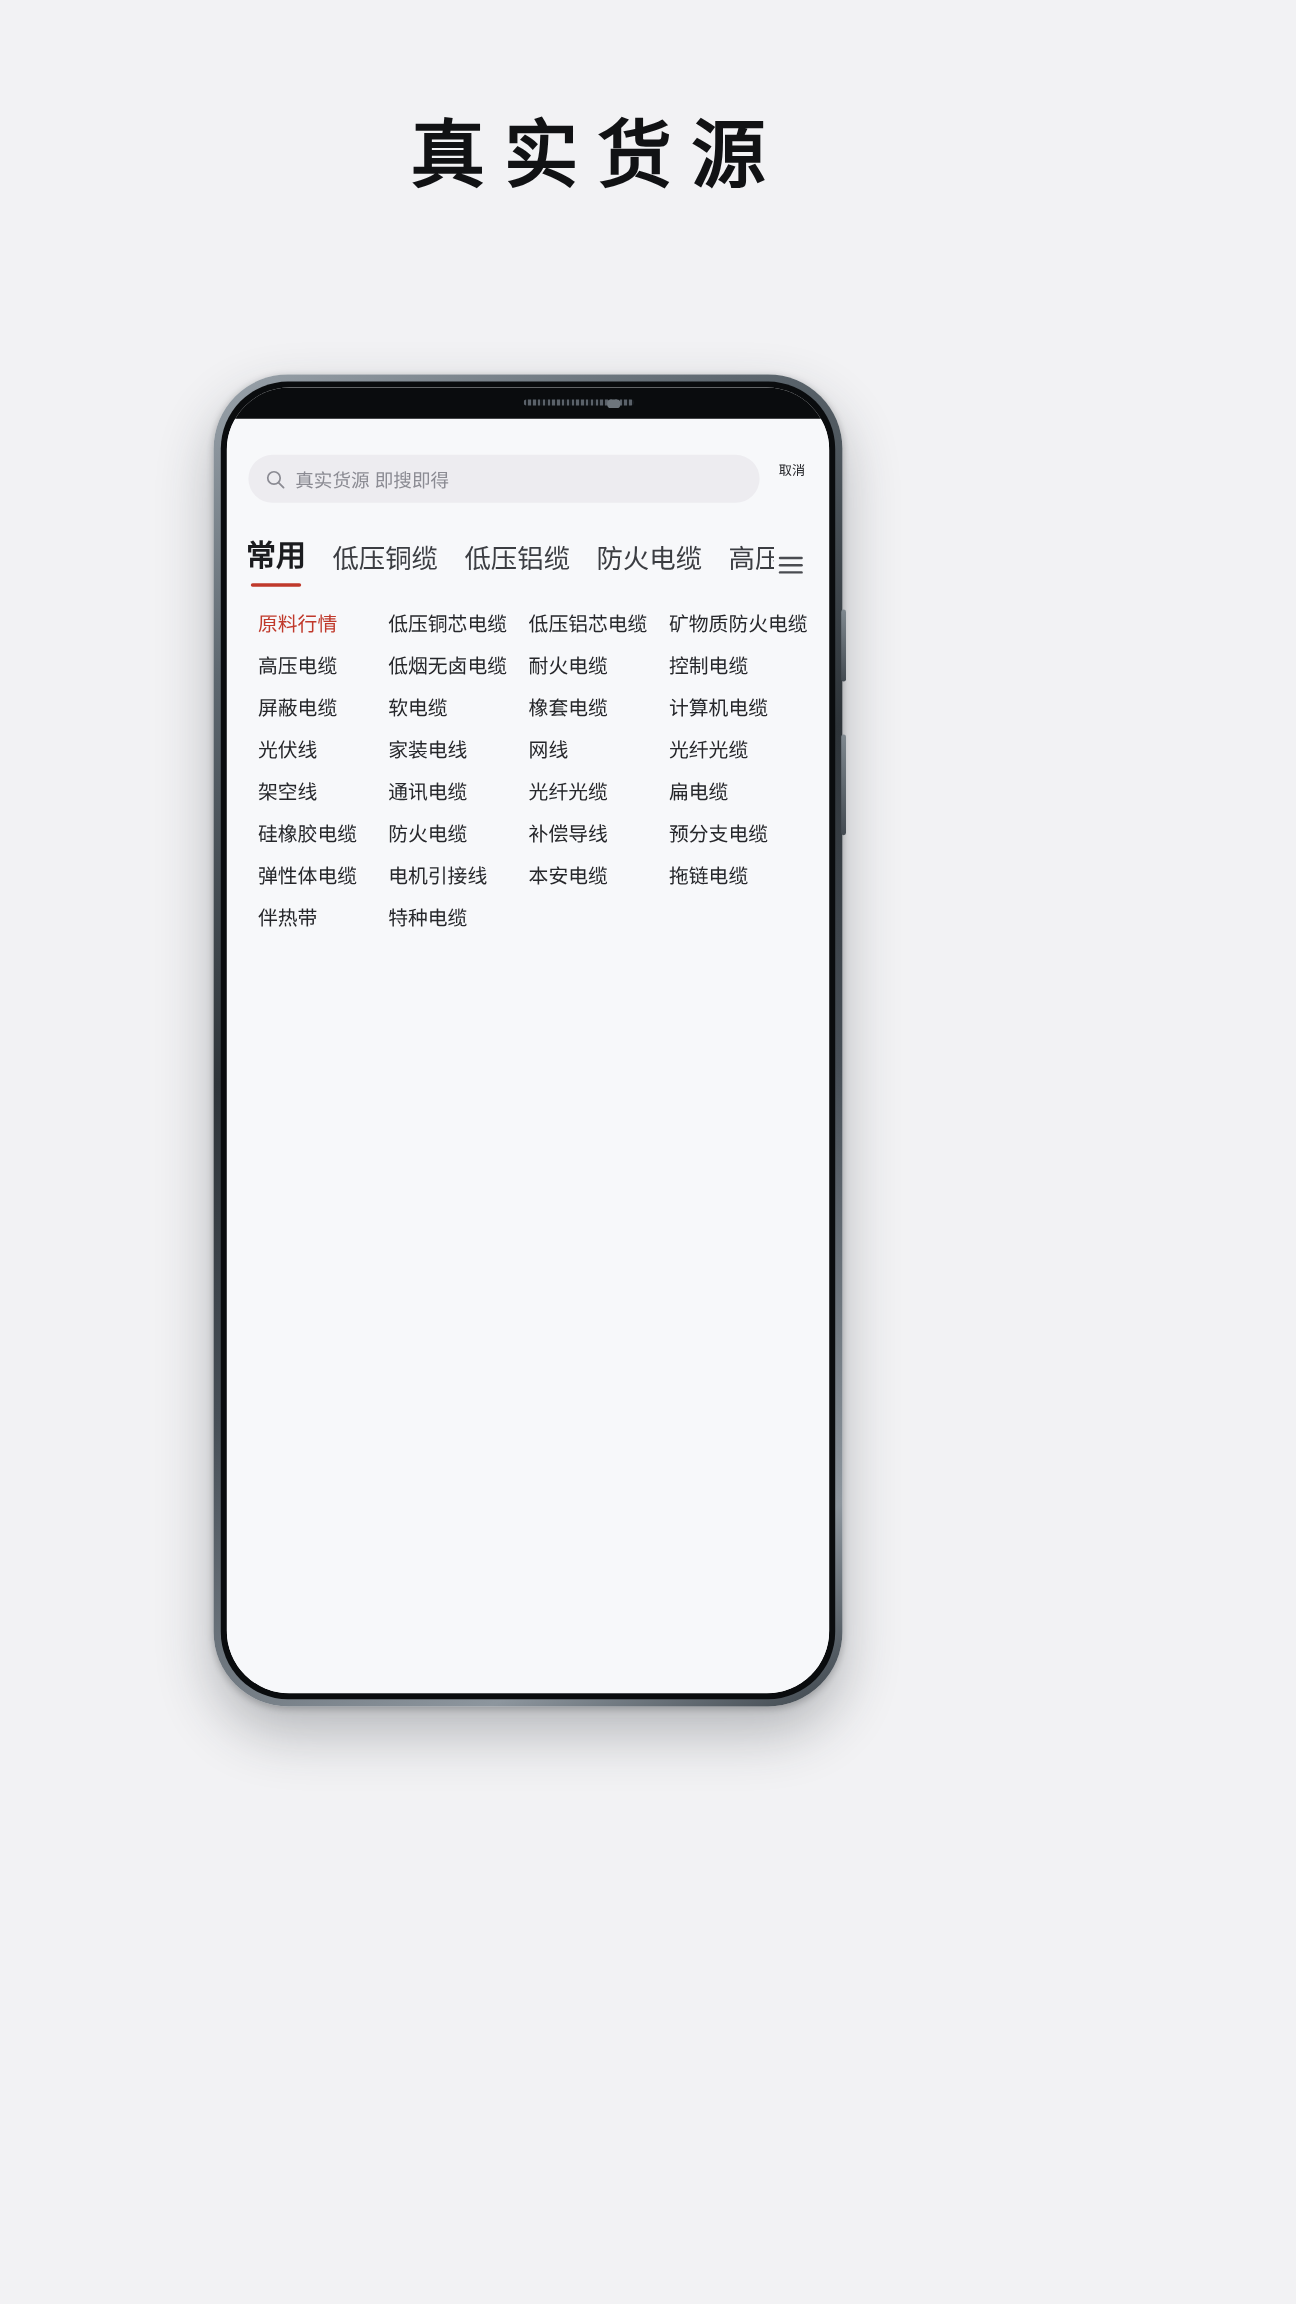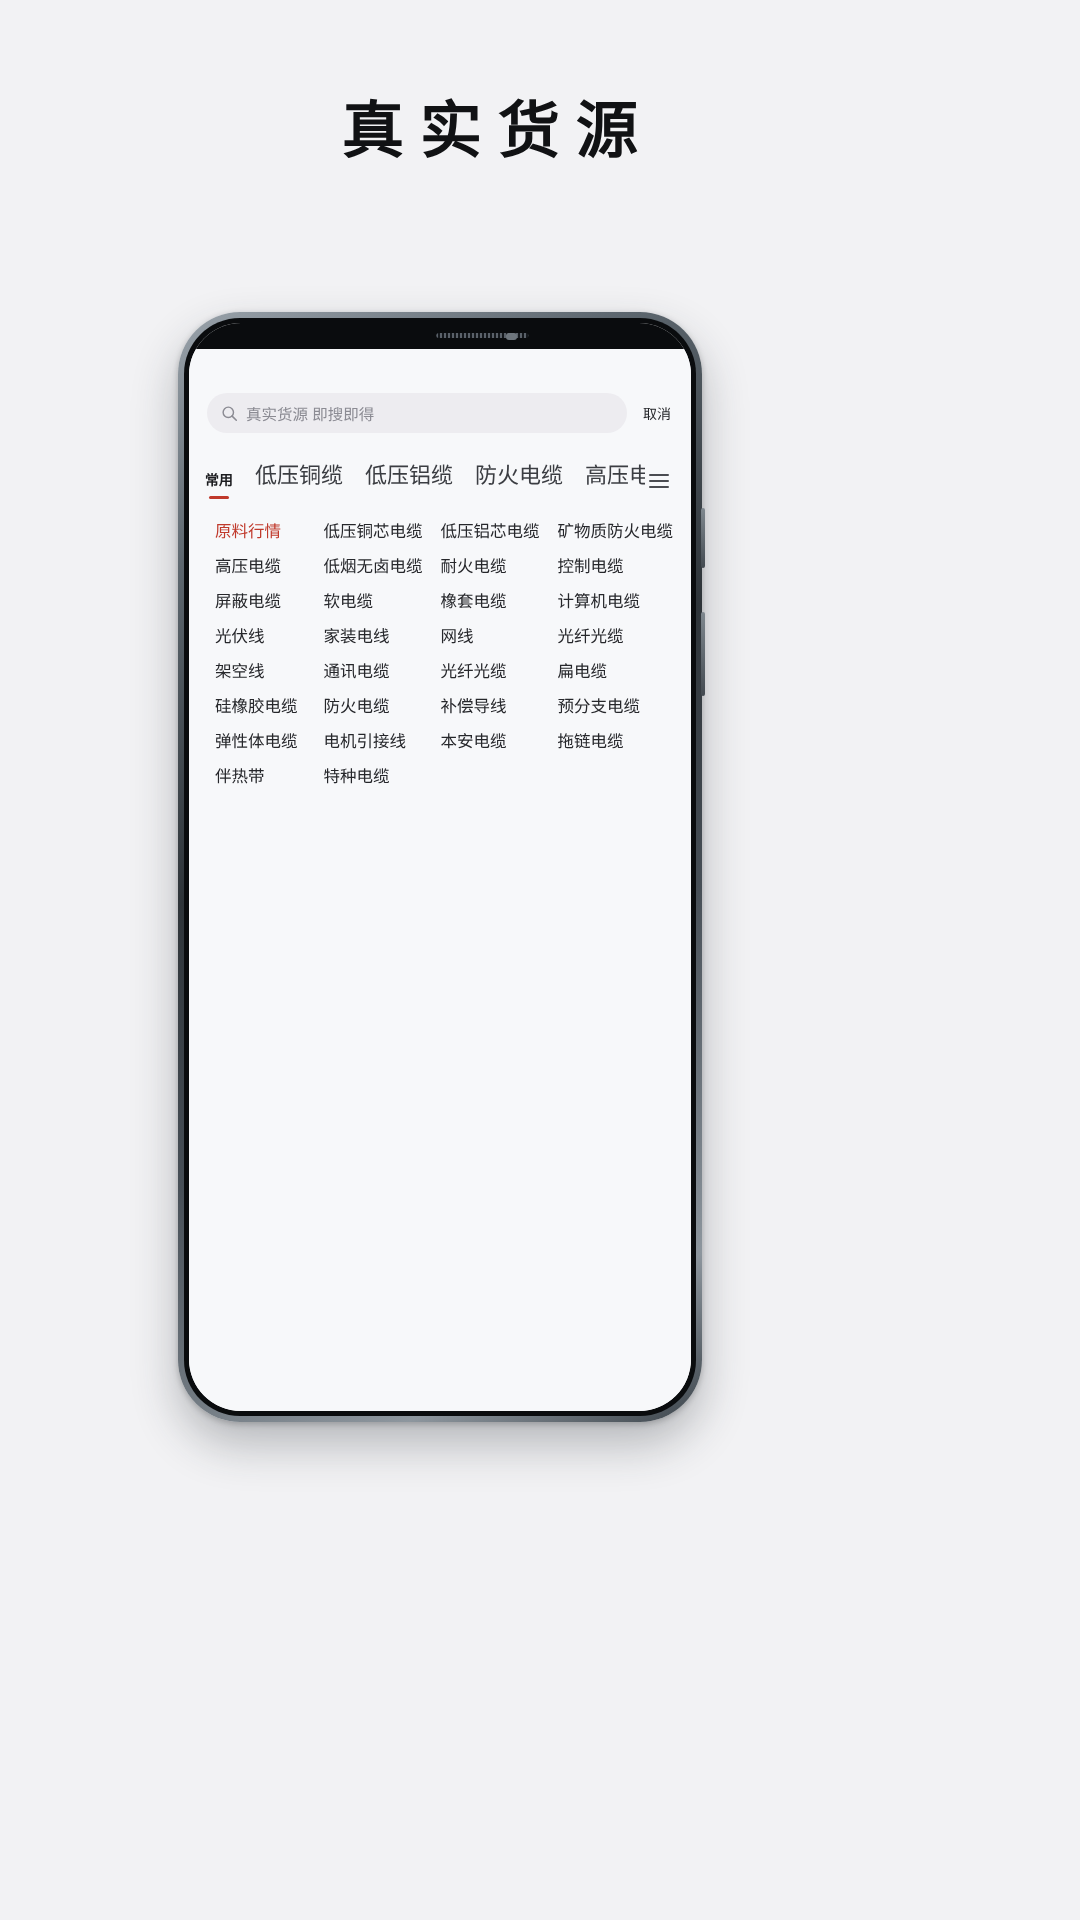--- a/index.html
+++ b/index.html
@@ -113,23 +113,22 @@
     left: 0; right: 0;
     top: 26px; bottom: 0;
     background: #f7f8fa;
     padding: 0 16px;
     box-sizing: border-box;
     overflow: hidden;
   }
 
   .search-row {
     display: flex;
-    align-items: center;
     gap: 12px;
-    padding: 44px 2px 10px 2px;
+    padding: 30px 2px 10px 2px;
   }
   .search-box {
     flex: 1;
     height: 40px;
     background: #edecf0;
     border-radius: 20px;
     display: flex;
     align-items: center;
     padding: 0 14px;
     box-sizing: border-box;
@@ -137,21 +136,21 @@
   }
   .search-icon { flex: 0 0 auto; display: block; line-height: 0; }
   .search-ph {
     color: #8b8b93;
     font-size: 15.5px;
     white-space: nowrap;
     overflow: hidden;
   }
   .cancel-btn {
     color: #26272b;
-    font-size: 14px;
+    font-size: 11px;
     white-space: nowrap;
     padding: 4px 2px 4px 4px;
     cursor: pointer;
   }
 
   
   .tabs-row {
     display: flex;
     align-items: flex-end;
     gap: 0;
@@ -171,21 +170,21 @@
     position: relative;
     font-size: 22px;
     color: #3b3d42;
     white-space: nowrap;
     padding-bottom: 11px;
     cursor: pointer;
   }
   .tab.active {
     color: #1b1c1f;
     font-weight: 700;
-    font-size: 14px;
+    font-size: 25px;
   }
   .tab.active::after {
     content: "";
     position: absolute;
     left: 4px; right: 4px;
     bottom: 1px;
     height: 3.5px;
     border-radius: 2px;
     background: #c0392b;
   }

